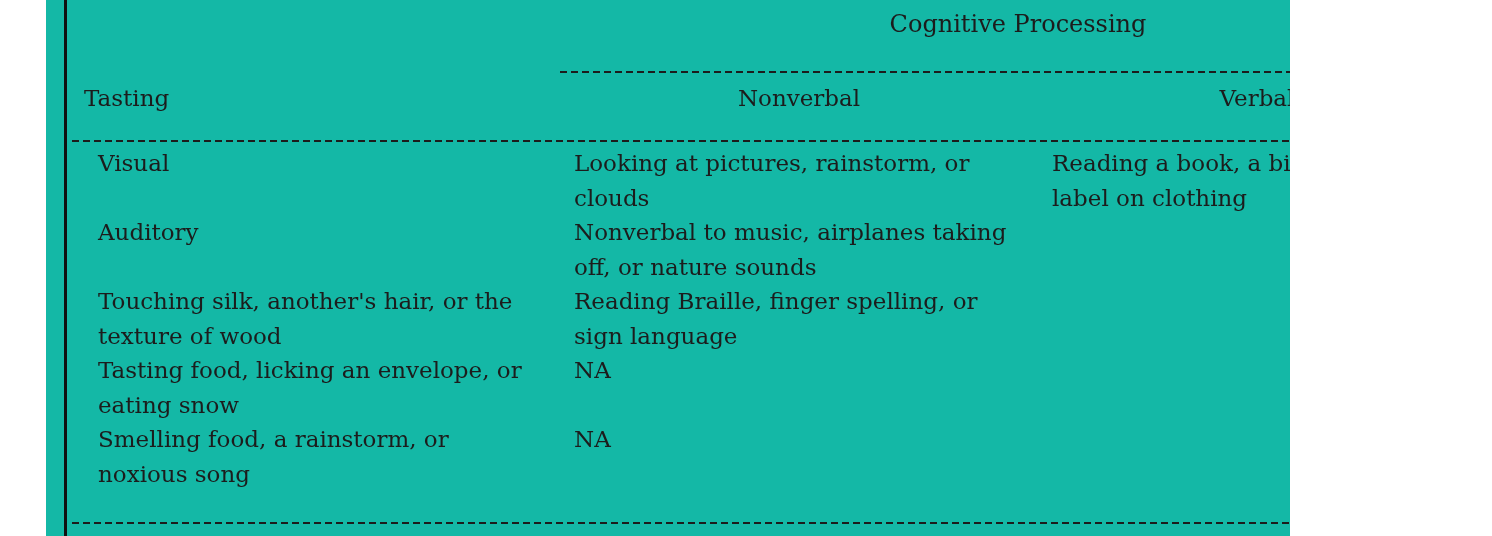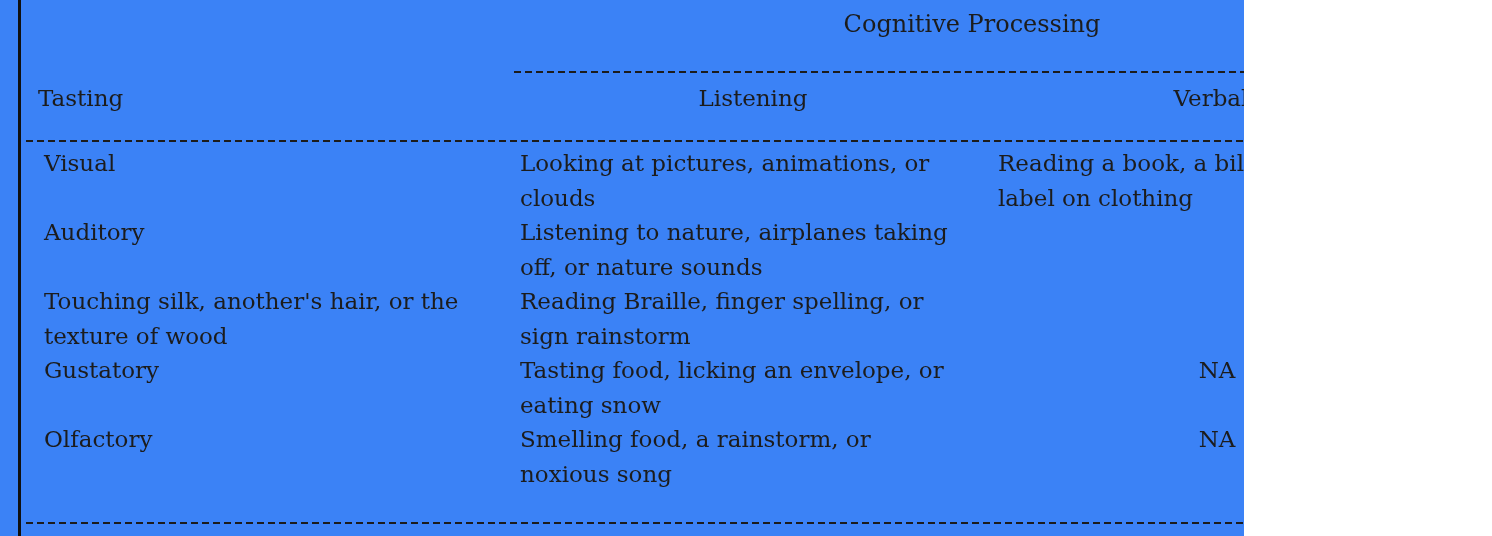--- a/index.html
+++ b/index.html
@@ -4,24 +4,25 @@
 <style>
   html, body {
     margin: 0;
     padding: 0;
     background: #ffffff;
   }
   .page {
     position: relative;
     width: 1244px;
     height: 536px;
-    background: #3b82f6;
+    background: #14b8a6;
     overflow: hidden;
     font-family: "DejaVu Serif", "Liberation Serif", serif;
     color: #1c1c1c;
+    margin-left: 46px;
   }
   .vrule {
     position: absolute;
     top: 0;
     height: 536px;
     background: #101010;
   }
   .vrule-left  { left: 18px;  width: 3px; }
   .vrule-right { left: 1461px; width: 2px; }
 
@@ -46,86 +47,84 @@
   }
 
   .headrow { position: absolute; top: 84px; left: 0; width: 1492px; font-size: 23px; line-height: 28px; }
   .h-modality  { position: absolute; left: 38px; }
   .h-nonverbal { position: absolute; left: 514px; width: 478px; text-align: center; }
   .h-verbal    { position: absolute; left: 992px; width: 438px; text-align: center; }
 
   .tbody {
     position: absolute;
     top: 146px;
-    left: 44px;
+    left: 52px;
     width: 1392px;
     font-size: 23px;
     line-height: 34.5px;
   }
   .trow {
     display: grid;
     grid-template-columns: 476px 478px 438px;
     min-height: 69px;
     align-items: start;
   }
   .cell { white-space: pre-line; }
-  .cell-center { text-align: center; }
+  .cell-center { text-align: left; }
 </style>
 </head>
 <body>
 
 <div class="page">
 
   <div class="vrule vrule-left"></div>
   <div class="vrule vrule-right"></div>
 
   <div class="title">Cognitive Processing</div>
 
   <div class="dash dash-spanner"></div>
 
   <div class="headrow">
     <div class="h-modality">Tasting</div>
-    <div class="h-nonverbal">Listening</div>
+    <div class="h-nonverbal">Nonverbal</div>
     <div class="h-verbal">Verbal</div>
   </div>
 
   <div class="dash dash-header"></div>
 
   <div class="tbody">
 
     <div class="trow">
       <div class="cell">Visual</div>
-      <div class="cell">Looking at pictures, animations, or
+      <div class="cell">Looking at pictures, rainstorm, or
 clouds</div>
       <div class="cell">Reading a book, a billboard, or the
 label on clothing</div>
     </div>
 
     <div class="trow">
       <div class="cell">Auditory</div>
-      <div class="cell">Listening to nature, airplanes taking
+      <div class="cell">Nonverbal to music, airplanes taking
 off, or nature sounds</div>
     </div>
 
     <div class="trow">
       <div class="cell">Touching silk, another's hair, or the
 texture of wood</div>
       <div class="cell">Reading Braille, finger spelling, or
-sign rainstorm</div>
+sign language</div>
     </div>
 
     <div class="trow">
-      <div class="cell">Gustatory</div>
       <div class="cell">Tasting food, licking an envelope, or
 eating snow</div>
       <div class="cell cell-center">NA</div>
     </div>
 
     <div class="trow">
-      <div class="cell">Olfactory</div>
       <div class="cell">Smelling food, a rainstorm, or
 noxious song</div>
       <div class="cell cell-center">NA</div>
     </div>
 
   </div>
 
   <div class="dash dash-bottom"></div>
 
 </div>

